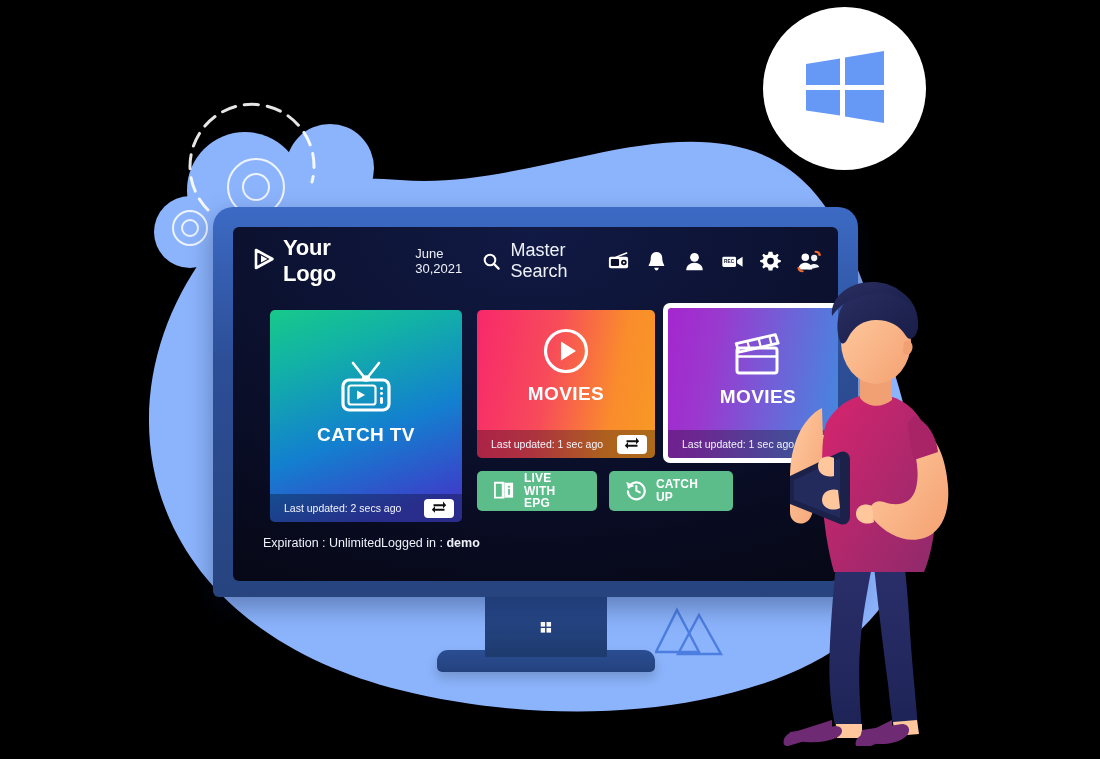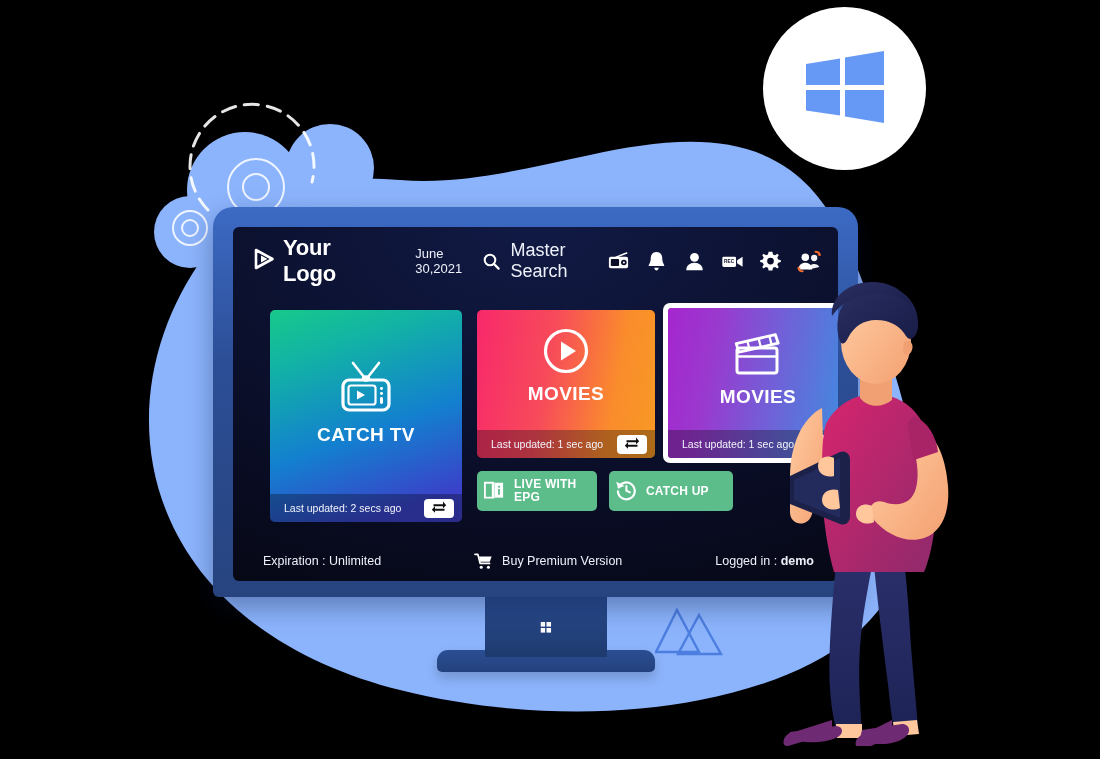--- a/index.html
+++ b/index.html
@@ -93,32 +93,32 @@
     position:absolute; left:410px; top:-2px; width:190px; height:160px;
     background:#fff; border-radius:7px; padding:5px;
   }
   #card-series { position:relative; left:0; top:0; width:100%; height:100%; border-radius:3px;
     background:linear-gradient(100deg,#A526CF 0%,#9A39CE 25%,#6E63D8 60%,#3C8FE0 100%); }
 
   
   .pills { position:absolute; left:224px; top:166px; display:flex; gap:12px; }
   .pill {
     height:40px; background:#5CBD8B; border-radius:5px;
-    display:flex; align-items:center; gap:9px; padding:0 6px;
+    display:flex; align-items:center; gap:9px; padding:0 16px;
     color:#fff; font-size:12px; font-weight:bold; letter-spacing:.2px;
   }
   .pill .lbl { line-height:1.05; }
   .pill svg { flex:none; }
   #pill-epg { width:120px; }
   #pill-multiscreen { width:128px; }
   #pill-catchup { width:124px; }
 
   
   .scr-footer {
-    position:absolute; left:0; bottom:6px; width:100%; height:28px;
+    position:absolute; left:0; bottom:24px; width:100%; height:28px;
     display:flex; align-items:center; padding:0 24px 0 30px;
     color:#eef1fa; font-size:12.5px;
   }
   .foot-left { flex:0 0 auto; }
   .foot-mid { flex:1; display:flex; align-items:center; justify-content:center; gap:9px; }
   .foot-right { flex:0 0 auto; }
   .foot-right b { font-weight:bold; }
 
   
   .character { position:absolute; left:774px; top:276px; width:200px; height:470px; }
@@ -364,31 +364,20 @@
                 <path d="M12.4,7.6 L12.4,12.6 L16.2,14.6" fill="none" stroke="#fff" stroke-width="2.2" stroke-linecap="round"></path>
               </svg>
             </span>
             <span class="lbl">CATCH UP</span>
           </div>
         </div>
       </div>
 
       <div class="scr-footer">
         <span class="foot-left">Expiration : Unlimited</span>
-        <span class="foot-mid">
-          <span style="display:flex;">
-            <svg width="19" height="17" viewBox="0 0 20 18">
-              <path d="M1,1.4 L4,1.4 L6.4,11 L16.4,11" fill="none" stroke="#fff" stroke-width="1.8" stroke-linecap="round" stroke-linejoin="round"></path>
-              <path d="M5.2,3.6 L18.6,3.6 L16.6,9.2 L6.5,9.2 Z" fill="#fff"></path>
-              <circle cx="7.6" cy="15.2" r="1.6" fill="#fff"></circle>
-              <circle cx="15.2" cy="15.2" r="1.6" fill="#fff"></circle>
-            </svg>
-          </span>
-          <span>Buy Premium Version</span>
-        </span>
         <span class="foot-right">
           <span>Logged in : </span><b>demo</b>
         </span>
       </div>
 
     </div>
   </div>
 
   <div class="character">
     <svg width="200" height="470" viewBox="0 0 200 470">

